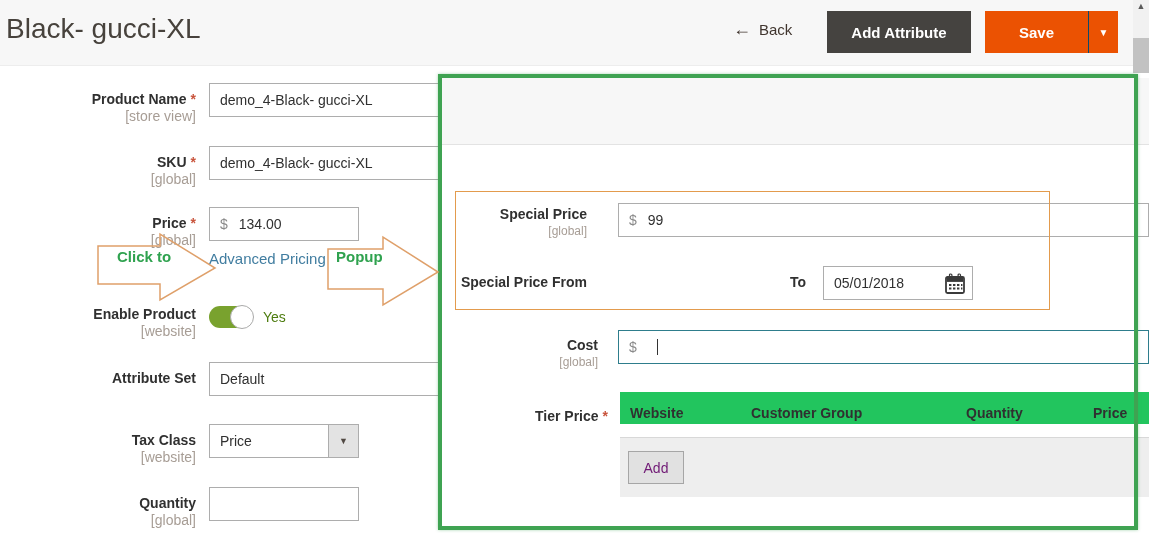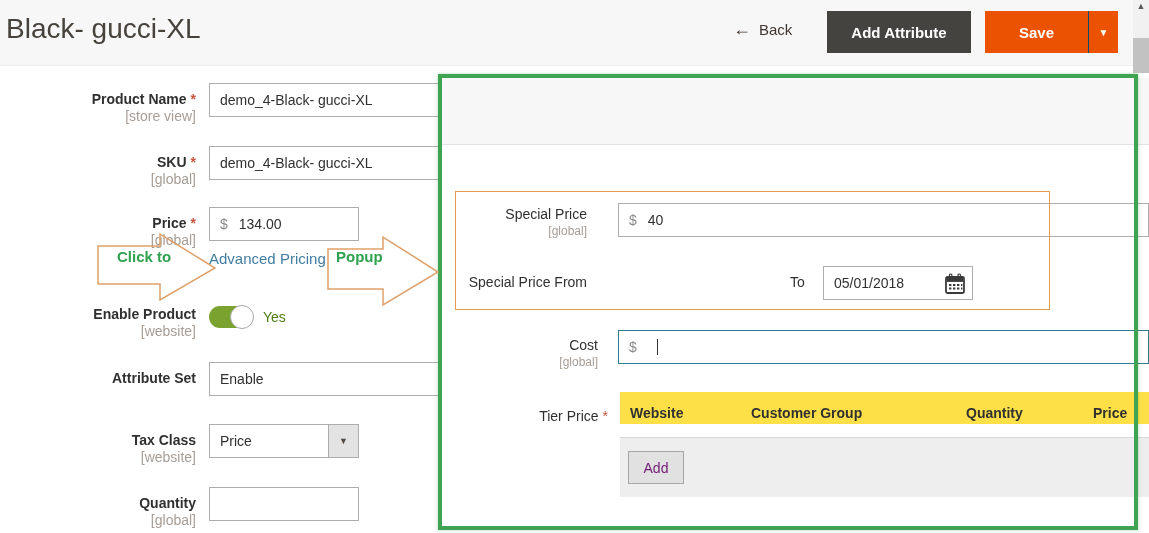--- a/index.html
+++ b/index.html
@@ -53,31 +53,31 @@
                       align-items:center; justify-content:center; font-size:9px;
                       color:#514943; cursor:pointer; }
   .ap-link { position:absolute; left:209px; top:250px; font-size:15px; color:#417da0;
              cursor:pointer; }
 
   
   .popup { position:absolute; left:442px; top:78px; width:707px; height:455px;
            background:#fff; z-index:2; }
   .popup-head { position:absolute; left:0; top:0; width:707px; height:67px;
                 background:#f7f7f7; border-bottom:1px solid #e3e3e3; }
-  .pp-label { position:absolute; text-align:right; font-size:14px; font-weight:normal;
+  .pp-label { position:absolute; text-align:right; font-size:14px; font-weight:bold;
               color:#303030; }
   .pp-scope { position:absolute; text-align:right; font-size:12px; color:#a79d95; }
   .cal-btn { position:absolute; right:5px; top:5px; width:24px; height:24px;
              display:flex; align-items:center; justify-content:center; cursor:pointer; }
   .cost-input { border-color:#2e7d8c; }
   .cursor-bar { display:inline-block; width:1.5px; height:16px; background:#333;
                 margin-left:9px; }
 
   .tier-header { position:absolute; left:178px; top:314px; width:529px; height:32px;
-                 background:#fde047; }
+                 background:#22c55e; }
   .tier-col { position:absolute; top:13px; font-size:14px; font-weight:bold; color:#303030; }
   .tier-addrow { position:absolute; left:178px; top:359px; width:529px; height:60px;
                  background:#eeeeee; border-top:1px solid #d8d8d8; }
   .add-btn { position:absolute; left:8px; top:13px; width:56px; height:33px;
              background:#e1e1e1; border:1px solid #a6a6a6; font-size:14px; color:#701a75;
              display:flex; align-items:center; justify-content:center; cursor:pointer; }
 
   
   .annot { z-index:5; pointer-events:none; }
   .green-rect { position:absolute; left:438px; top:74px; width:700px; height:456px;
@@ -137,21 +137,21 @@
 
   <div class="lf-label" style="top:240px">Enable Product</div>
   <div class="lf-scope" style="top:257px">[website]</div>
   <div class="toggle" style="left:209px; top:240px;">
     <div class="toggle-knob"></div>
   </div>
   <div class="toggle-text" style="left:263px; top:243px;">Yes</div>
 
   <div class="lf-label" style="top:304px">Attribute Set</div>
   <div class="input-box" style="left:209px; top:296px; width:282px;">
-    <span class="val">Enable</span>
+    <span class="val">Default</span>
   </div>
 
   <div class="lf-label" style="top:366px">Tax Class</div>
   <div class="lf-scope" style="top:383px">[website]</div>
   <div class="input-box" style="left:209px; top:358px; width:150px;">
     <span class="val">Price</span>
     <span class="select-caret-btn">▼</span>
   </div>
 
   <div class="lf-label" style="top:429px">Quantity</div>
@@ -161,21 +161,21 @@
   </div>
 </div>
 
 <div class="popup">
   <div class="popup-head"></div>
 
   <div class="pp-label" style="left:0; top:128px; width:145px;">Special Price</div>
   <div class="pp-scope" style="left:0; top:146px; width:145px;">[global]</div>
   <div class="input-box" style="left:176px; top:125px; width:531px;">
     <span class="prefix">$</span>
-    <span class="val">40</span>
+    <span class="val">99</span>
   </div>
 
   <div class="pp-label" style="left:0; top:196px; width:145px;">Special Price From</div>
   <div class="pp-label" style="left:348px; top:196px; width:30px; text-align:left;">To</div>
   <div class="input-box" style="left:381px; top:188px; width:150px;">
     <span class="val">05/01/2018</span>
     <span class="cal-btn">
       <svg width="22" height="22" viewBox="0 0 22 22">
         <rect x="2" y="4" width="18" height="16" rx="1.5" fill="#fff" stroke="#3a3a3a" stroke-width="1.8"></rect>
         <rect x="2.9" y="4.9" width="16.2" height="4" fill="#3a3a3a"></rect>

